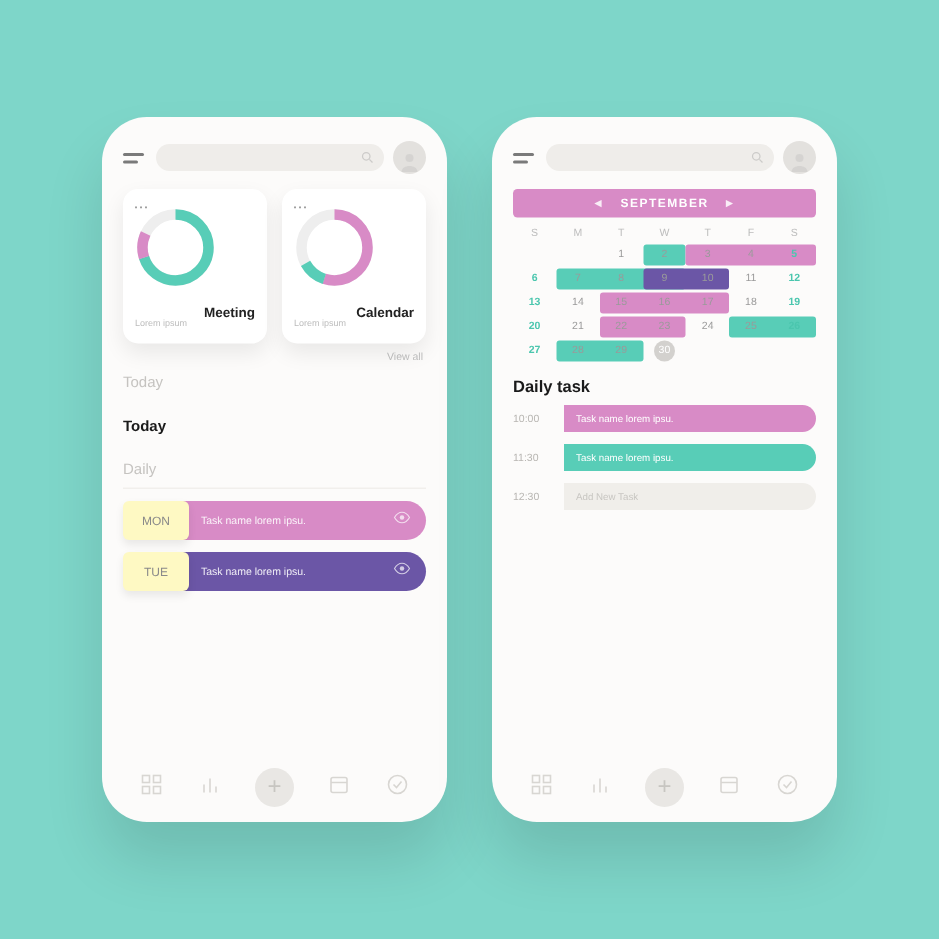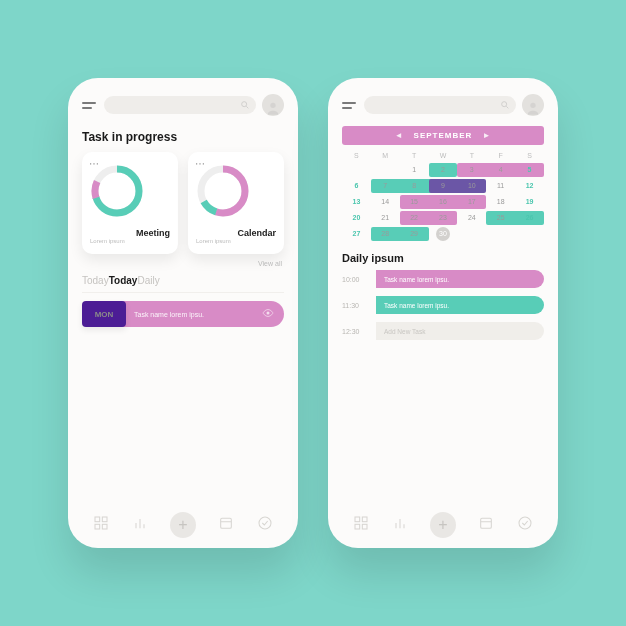--- a/index.html
+++ b/index.html
@@ -18,26 +18,26 @@
   .section-title { font-size: 12px; font-weight: 700; color: #1a1a1a; margin: 4px 0 8px; }
   
   .cards { display:flex; gap:10px; }
   .card { flex:1; background:#fff; border-radius:10px; box-shadow: 0 6px 14px rgba(0,0,0,0.08); padding:8px 8px 10px; position:relative; }
   .card-menu { position:absolute; top:6px; left:7px; font-size:10px; color:#888; letter-spacing:-1px; cursor:pointer; }
   .donut { width:54px; height:54px; margin: 4px auto 6px; }
   .card-title { font-size:9px; font-weight:600; color:#222; text-align:right; }
   .card-sub { font-size:6px; color:#bcbcbc; display:block; }
   .view-all { font-size:7px; color:#bfbfbf; text-align:right; margin:6px 2px 8px; cursor:pointer; }
   
-  .tabs { display:flex; border-bottom:1px solid #f1efec; padding-bottom:6px; margin-bottom:8px; }
+  .tabs { display:flex; gap:18px; border-bottom:1px solid #f1efec; padding-bottom:6px; margin-bottom:8px;flex-direction:column; }
   .tab { font-size:10px; color:#c5c3c0; font-weight:500; cursor:pointer; }
   .tab.active { color:#1a1a1a; font-weight:700; }
   
   .task-row { display:flex; margin-bottom:8px; height:26px; border-radius:4px; overflow:visible; }
-  .day-pill { width:44px; background:#4c1d95; box-shadow:0 3px 6px rgba(0,0,0,0.08); display:flex; align-items:center; justify-content:center; font-size:8px; font-weight:700; color:#8a8a8a; border-radius:4px; z-index:2; }
+  .day-pill { width:44px; background:#fef9c3; box-shadow:0 3px 6px rgba(0,0,0,0.08); display:flex; align-items:center; justify-content:center; font-size:8px; font-weight:400; color:#8a8a8a; border-radius:4px; z-index:2; }
   .task-bar { flex:1; margin-left:-4px; border-radius:0 14px 14px 0; display:flex; align-items:center; padding:0 8px 0 12px; position:relative; }
   .task-text { font-size:7px; color:#fff; opacity:.9; font-weight:500; }
   .task-bar .eye { position:absolute; right:10px; }
   .eye svg{ width:12px; height:12px; opacity:.7; fill:#fff; }
   
   .nav { margin-top:auto; display:flex; justify-content:space-around; align-items:center; padding-top:8px; }
   .nav-item svg { width:16px; height:16px; stroke:#d8d6d2; fill:none; stroke-width:1.6; }
   .nav-add { width:26px; height:26px; background:#e9e7e4; border-radius:50%; display:flex; align-items:center; justify-content:center; color:#c7c5c1; font-size:16px; cursor:pointer; }
   
   .month-bar { background:#d88bc6; color:#fff; font-size:8px; font-weight:700; letter-spacing:1px; text-align:center; padding:5px 0; border-radius:3px; display:flex; align-items:center; justify-content:center; gap:10px; margin-bottom:4px; }
@@ -71,21 +71,20 @@
         </svg>
     </div>
     <div class="avatar">
       <svg viewBox="0 0 24 24">
           <circle cx="12" cy="8" r="4" fill="#bbb"></circle>
           <path d="M4 22c0-4 4-6 8-6s8 2 8 6" fill="#bbb"></path>
         </svg>
     </div>
   </div>
 
-  <div class="section-title">Task in progress</div>
 
   <div class="cards">
       <div class="card">
      <div class="card-menu">⋯</div>
      <svg class="donut" viewBox="0 0 54 54">
        <circle cx="27" cy="27" r="22" fill="none" stroke="#eee" stroke-width="7"></circle>
        <circle cx="27" cy="27" r="22" fill="none" stroke="#58cdb7" stroke-width="7" stroke-dasharray="96.7610537305656 138.23007675795088" transform="rotate(-90 27 27)"></circle>
        <circle cx="27" cy="27" r="22" fill="none" stroke="#d88bc6" stroke-width="7" stroke-dasharray="16.587609210954106 138.23007675795088" transform="rotate(162 27 27)"></circle>
      </svg>
      <div class="card-title">Meeting</div>
@@ -114,20 +113,30 @@
       <div class="task-row">
      <div class="day-pill">MON</div>
      <div class="task-bar" style="background:#d88bc6">
        <span class="task-text">Task name lorem ipsu.</span>
        <span class="eye"><svg viewBox="0 0 24 24">
               <path d="M2 12s4-7 10-7 10 7 10 7-4 7-10 7S2 12 2 12z" fill="none" stroke="#fff" stroke-width="1.5"></path>
               <circle cx="12" cy="12" r="3" fill="#fff"></circle>
             </svg></span>
      </div>
    </div>
+      <div class="task-row">
+     <div class="day-pill">TUE</div>
+     <div class="task-bar" style="background:#6b56a6">
+       <span class="task-text">Task name lorem ipsu.</span>
+       <span class="eye"><svg viewBox="0 0 24 24">
+              <path d="M2 12s4-7 10-7 10 7 10 7-4 7-10 7S2 12 2 12z" fill="none" stroke="#fff" stroke-width="1.5"></path>
+              <circle cx="12" cy="12" r="3" fill="#fff"></circle>
+            </svg></span>
+     </div>
+   </div>
     </div>
 
   <div class="nav">
     <div class="nav-item"><svg viewBox="0 0 24 24">
           <rect x="3" y="3" width="7" height="7"></rect>
           <rect x="14" y="3" width="7" height="7"></rect>
           <rect x="3" y="14" width="7" height="7"></rect>
           <rect x="14" y="14" width="7" height="7"></rect>
         </svg></div>
     <div class="nav-item"><svg viewBox="0 0 24 24">
@@ -228,21 +237,21 @@
           <td><span>28</span><div class="ev" style="left: 0px; width: calc(200%); background: rgb(88, 205, 183); border-radius: 2px;"></div></td>
           <td><span>29</span></td>
           <td class="today"><span>30</span></td>
           <td></td>
           <td></td>
           <td class="weekend"></td>
         </tr>
       </tbody>
   </table>
 
-  <div class="sub-title">Daily ipsum</div>
+  <div class="sub-title">Daily task</div>
   <div id="daily-list">
       <div class="daily-row">
      <div class="time">10:00</div>
      <div class="daily-bar " style="background:#d88bc6">Task name lorem ipsu.</div>
    </div>
       <div class="daily-row">
      <div class="time">11:30</div>
      <div class="daily-bar " style="background:#58cdb7">Task name lorem ipsu.</div>
    </div>
       <div class="daily-row">

